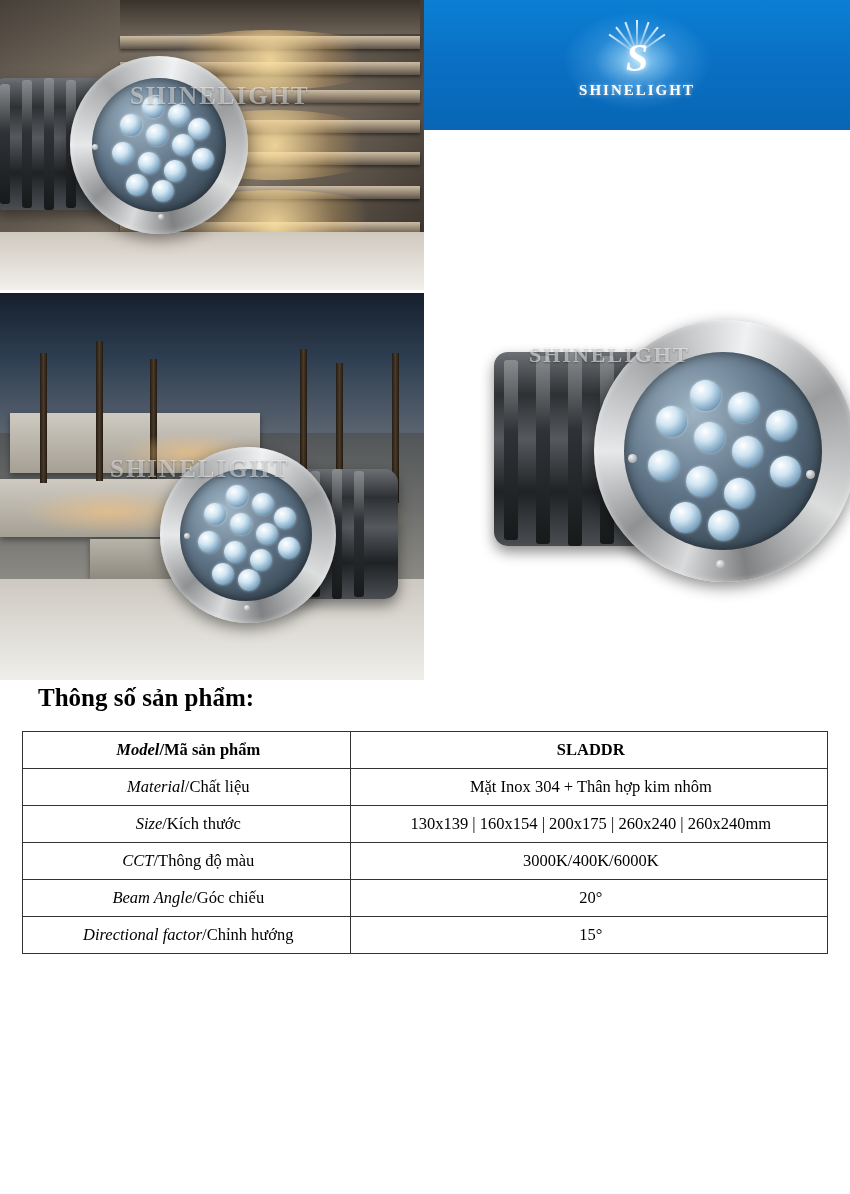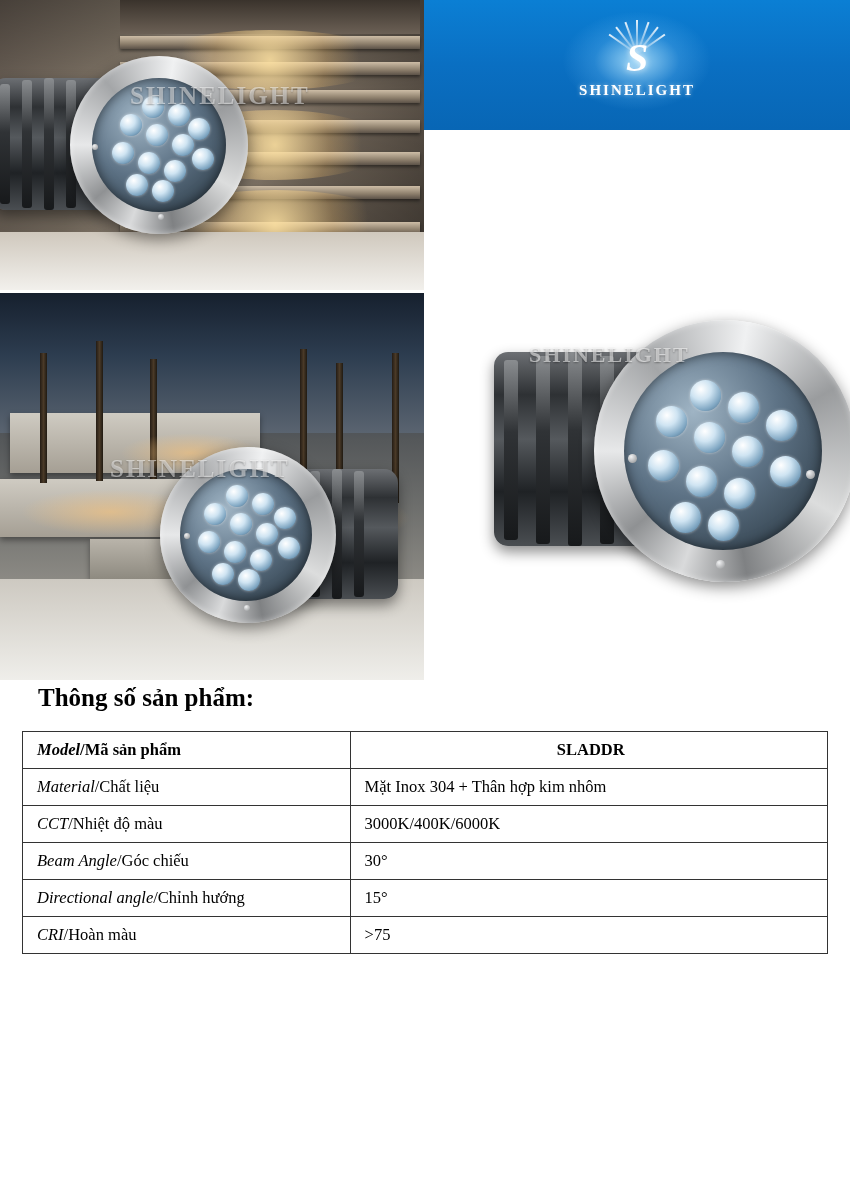--- a/index.html
+++ b/index.html
@@ -227,20 +227,21 @@
     border-collapse: collapse;
     font-family: "Liberation Serif", serif;
     font-size: 16.5px;
     color: #000;
   }
   table.spec td {
     border: 1px solid #333;
     padding: 7px 10px 8px 14px;
     height: 37px;
     vertical-align: middle;
+    text-align: center;
   }
   table.spec td.label { width: 328px; }
   table.spec td.value { width: 478px; }
   table.spec tr:first-child td {
     font-weight: bold;
   }
   table.spec tr:first-child td.value {
     text-align: center;
   }
   .it { font-style: italic; }
@@ -389,29 +390,29 @@
   <tbody>
     <tr>
       <td class="label"><span class="it">Model</span><span>/Mã sản phẩm</span></td>
       <td class="value">SLADDR</td>
     </tr>
     <tr>
       <td class="label"><span class="it">Material</span><span>/Chất liệu</span></td>
       <td class="value">Mặt Inox 304 + Thân hợp kim nhôm</td>
     </tr>
     <tr>
-      <td class="label"><span class="it">CCT</span><span>/Nhiệt độ màu</span></td>
+      <td class="label"><span class="it">Size</span><span>/Kích thước</span></td>
+      <td class="value">130x139 | 160x154 | 200x175 | 260x240 | 260x240mm</td>
+    </tr>
+    <tr>
+      <td class="label"><span class="it">CCT</span><span>/Thông độ màu</span></td>
       <td class="value">3000K/400K/6000K</td>
     </tr>
     <tr>
       <td class="label"><span class="it">Beam Angle</span><span>/Góc chiếu</span></td>
-      <td class="value">30°</td>
-    </tr>
-    <tr>
-      <td class="label"><span class="it">Directional angle</span><span>/Chỉnh hướng</span></td>
+      <td class="value">20°</td>
+    </tr>
+    <tr>
+      <td class="label"><span class="it">Directional factor</span><span>/Chỉnh hướng</span></td>
       <td class="value">15°</td>
-    </tr>
-    <tr>
-      <td class="label"><span class="it">CRI</span><span>/Hoàn màu</span></td>
-      <td class="value">&gt;75</td>
     </tr>
   </tbody>
 </table>
 
 </body></html>

